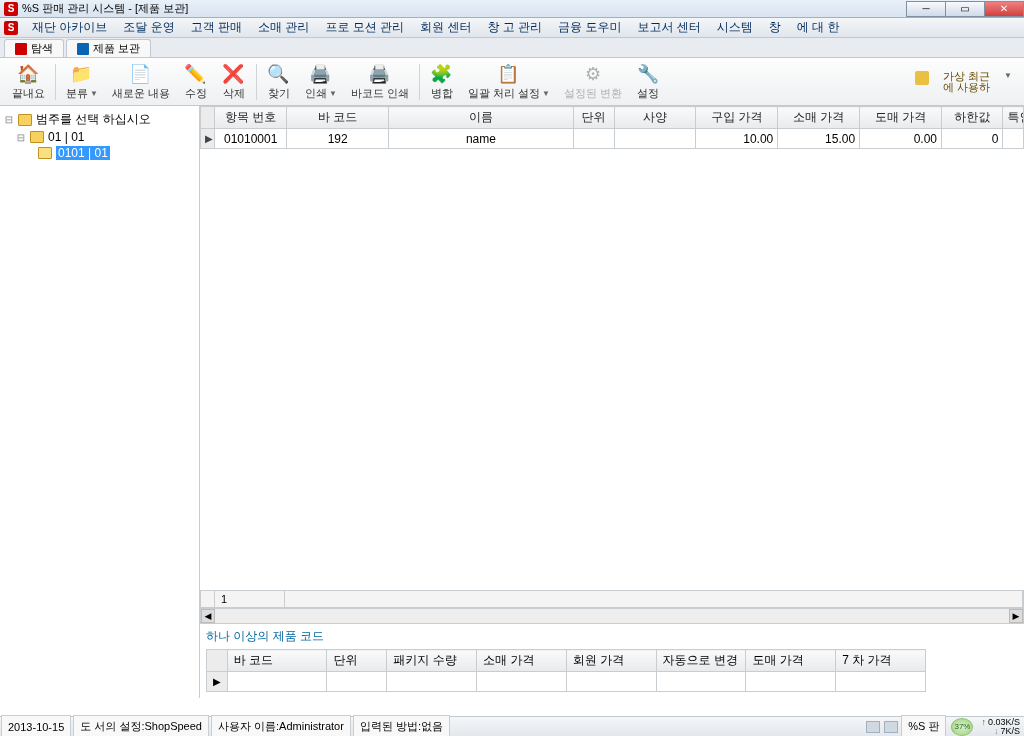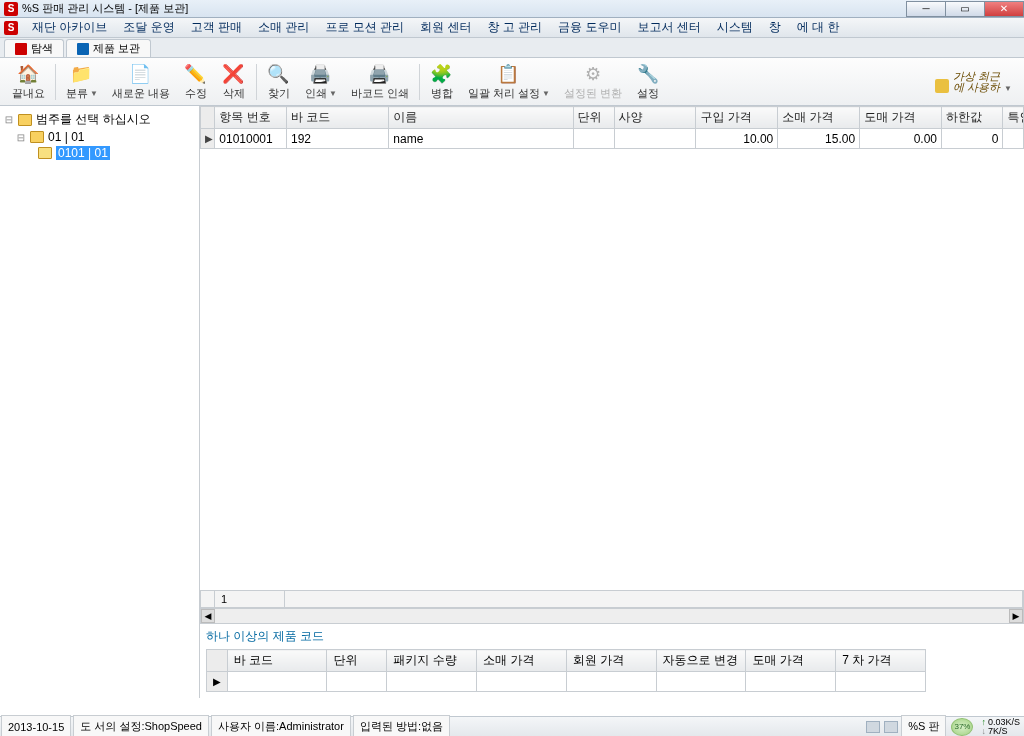--- a/index.html
+++ b/index.html
@@ -26,40 +26,40 @@
 .tab .ticon.blue { background: #0a64b4; border-radius: 1px; }
 
 
 .toolbar { height: 48px; background: linear-gradient(#fdfdfd,#eef0f2); display: flex; align-items: center; padding: 0 6px; border-bottom: 1px solid #c0c8d0; gap: 2px; }
 .tbtn { display: flex; flex-direction: column; align-items: center; padding: 2px 6px; font-size: 11px; color: #333; cursor: default; min-width: 36px; white-space: nowrap; }
 .tbtn.disabled { color: #b0b0b0; }
 .tbtn .ticon { width: 22px; height: 22px; margin-bottom: 1px; display: flex; align-items: center; justify-content: center; }
 .tbtn .lbl { display: flex; align-items: center; gap: 2px; }
 .dd { font-size: 8px; color: #666; }
 .tsep { width: 1px; height: 36px; background: #d0d4d8; margin: 0 2px; }
-.toolbar-right { margin-left: auto; font-size: 11px; color: #6a4a00; padding-right: 6px; display: flex; align-items: flex-end; gap: 4px; font-style: italic; }
+.toolbar-right { margin-left: auto; font-size: 11px; color: #6a4a00; padding-right: 6px; display: flex; align-items: flex-start; gap: 14px; }
 .rpin { width: 14px; height: 14px; background: #eac040; border-radius: 2px; }
 
 
 .main { display: flex; height: 592px; }
 .tree { width: 200px; border-right: 1px solid #c8cdd2; background: #fff; padding: 4px; font-size: 12px; overflow: auto; }
 .tnode { display: flex; align-items: center; gap: 4px; padding: 1px 0; white-space: nowrap; }
 .tnode .exp { width: 10px; text-align: center; color: #888; font-size: 10px; }
 .tnode .fld { width: 14px; height: 12px; background: #f8d060; border: 1px solid #c09020; border-radius: 1px; }
 .tnode .fld.open { background: #f8e080; }
 .tnode.sel .lbl { background: #3399ff; color: #fff; padding: 0 2px; }
 .ind1 { margin-left: 12px; }
 .ind2 { margin-left: 34px; }
 
 .content { flex: 1; display: flex; flex-direction: column; overflow: hidden; }
 
 
 .grid-wrap { flex: 1; display: flex; flex-direction: column; overflow: hidden; }
 .grid { border-collapse: collapse; width: 100%; table-layout: fixed; font-size: 12px; }
-.grid th, .grid td { border: 1px solid #c8cdd2; padding: 2px 4px; height: 20px; text-align: left; overflow: hidden; white-space: nowrap; }
+.grid th, .grid td { border: 1px solid #c8cdd2; padding: 2px 4px; height: 20px; text-align: center; overflow: hidden; white-space: nowrap; }
 .grid th { background: linear-gradient(#fafafa,#e8eaec); font-weight: normal; color: #222; }
 .grid td { color: #000000; }
 .grid td.num { text-align: right; }
 .grid .rowmark { width: 14px; background: #ececec; text-align: center; font-size: 10px; color: #444; }
 .grid-body { flex: 1; overflow: auto; background: #fff; }
 
 .footer-count { height: 18px; border: 1px solid #c8cdd2; background: #f4f4f4; display: flex; }
 .footer-count .cell { border-right: 1px solid #c8cdd2; padding: 0 6px; font-size: 11px; display: flex; align-items: center; }
 .hscroll { height: 16px; background: #eee; border: 1px solid #c8cdd2; position: relative; }
 .hscroll .larr, .hscroll .rarr { width: 14px; height: 14px; background: #ddd; border: 1px solid #bbb; position: absolute; top: 0; display: flex; align-items: center; justify-content: center; font-size: 9px; }
@@ -69,21 +69,21 @@
 
 .grid2 { border-collapse: collapse; width: 720px; margin: 0 6px 6px 6px; font-size: 12px; }
 .grid2 th, .grid2 td { border: 1px solid #c8cdd2; padding: 2px 6px; height: 20px; text-align: left; background: #fff; }
 .grid2 th { background: linear-gradient(#fafafa,#e8eaec); font-weight: normal; }
 .grid2 .rowmark { width: 14px; background: #ececec; text-align: center; font-size: 10px; }
 
 
 .statusbar { position: absolute; left: 0; right: 0; bottom: 0; height: 20px; background: linear-gradient(#f4f6f8,#e4e8ec); border-top: 1px solid #c0c8d0; display: flex; align-items: center; font-size: 11px; }
 .statusbar .sseg { padding: 0 6px; border: 1px solid #c8cdd2; margin: 0 1px; height: 24px; display: flex; align-items: center; background: #f8f8f8; }
 .statusbar .spacer { flex: 1; }
-.netstat { display: flex; flex-direction: column; align-items: flex-start; font-size: 9px; line-height: 9px; padding: 0 4px; }
+.netstat { display: flex; flex-direction: column; align-items: flex-end; font-size: 9px; line-height: 9px; padding: 0 4px; }
 .netstat .up::before { content: "↑"; color: #2a8a2a; margin-right: 2px; }
 .netstat .dn::before { content: "↓"; color: #888; margin-right: 2px; }
 .pct { width: 22px; height: 18px; border-radius: 50%; background: radial-gradient(#d8f0c8,#a0d080); display: flex; align-items: center; justify-content: center; font-size: 8px; color: #2a6a2a; border: 1px solid #90c070; margin: 0 4px; }
 .sicon { width: 14px; height: 12px; background: #d0d8e0; border: 1px solid #a0b0c0; margin: 0 2px; }
 
 
 .ico { font-size: 18px; line-height: 1; }
 </style>
 </head>
 <body>

